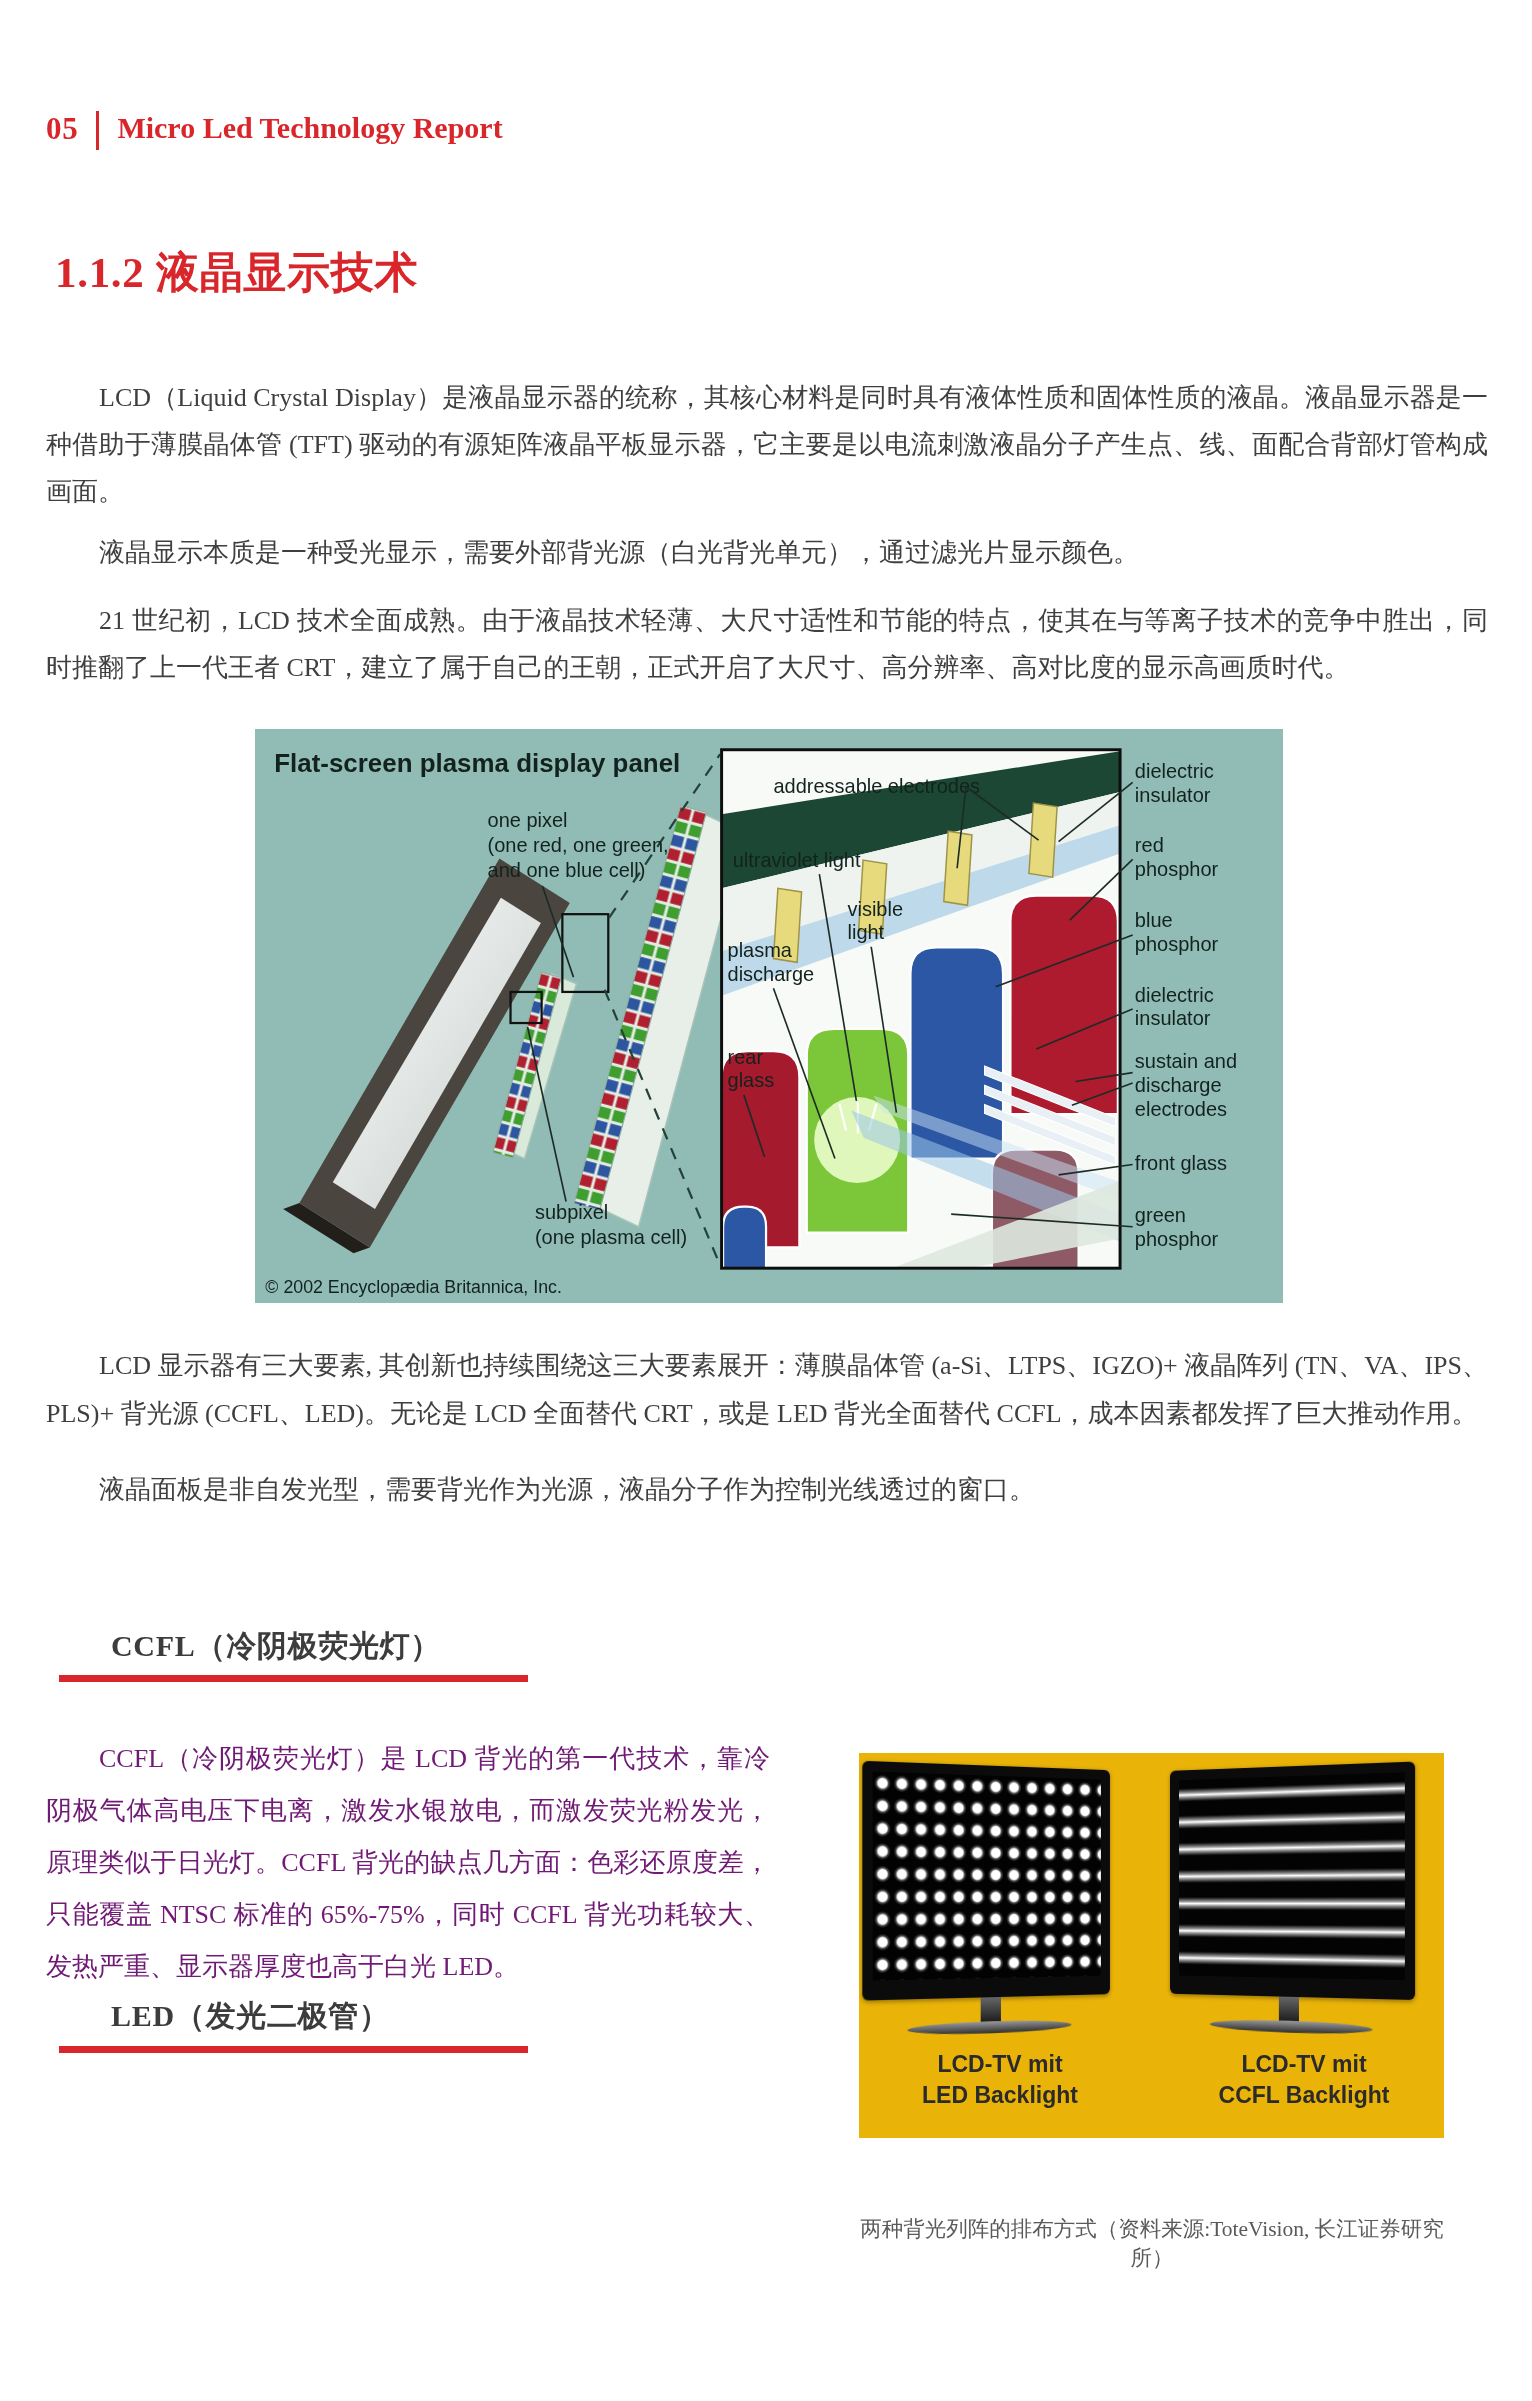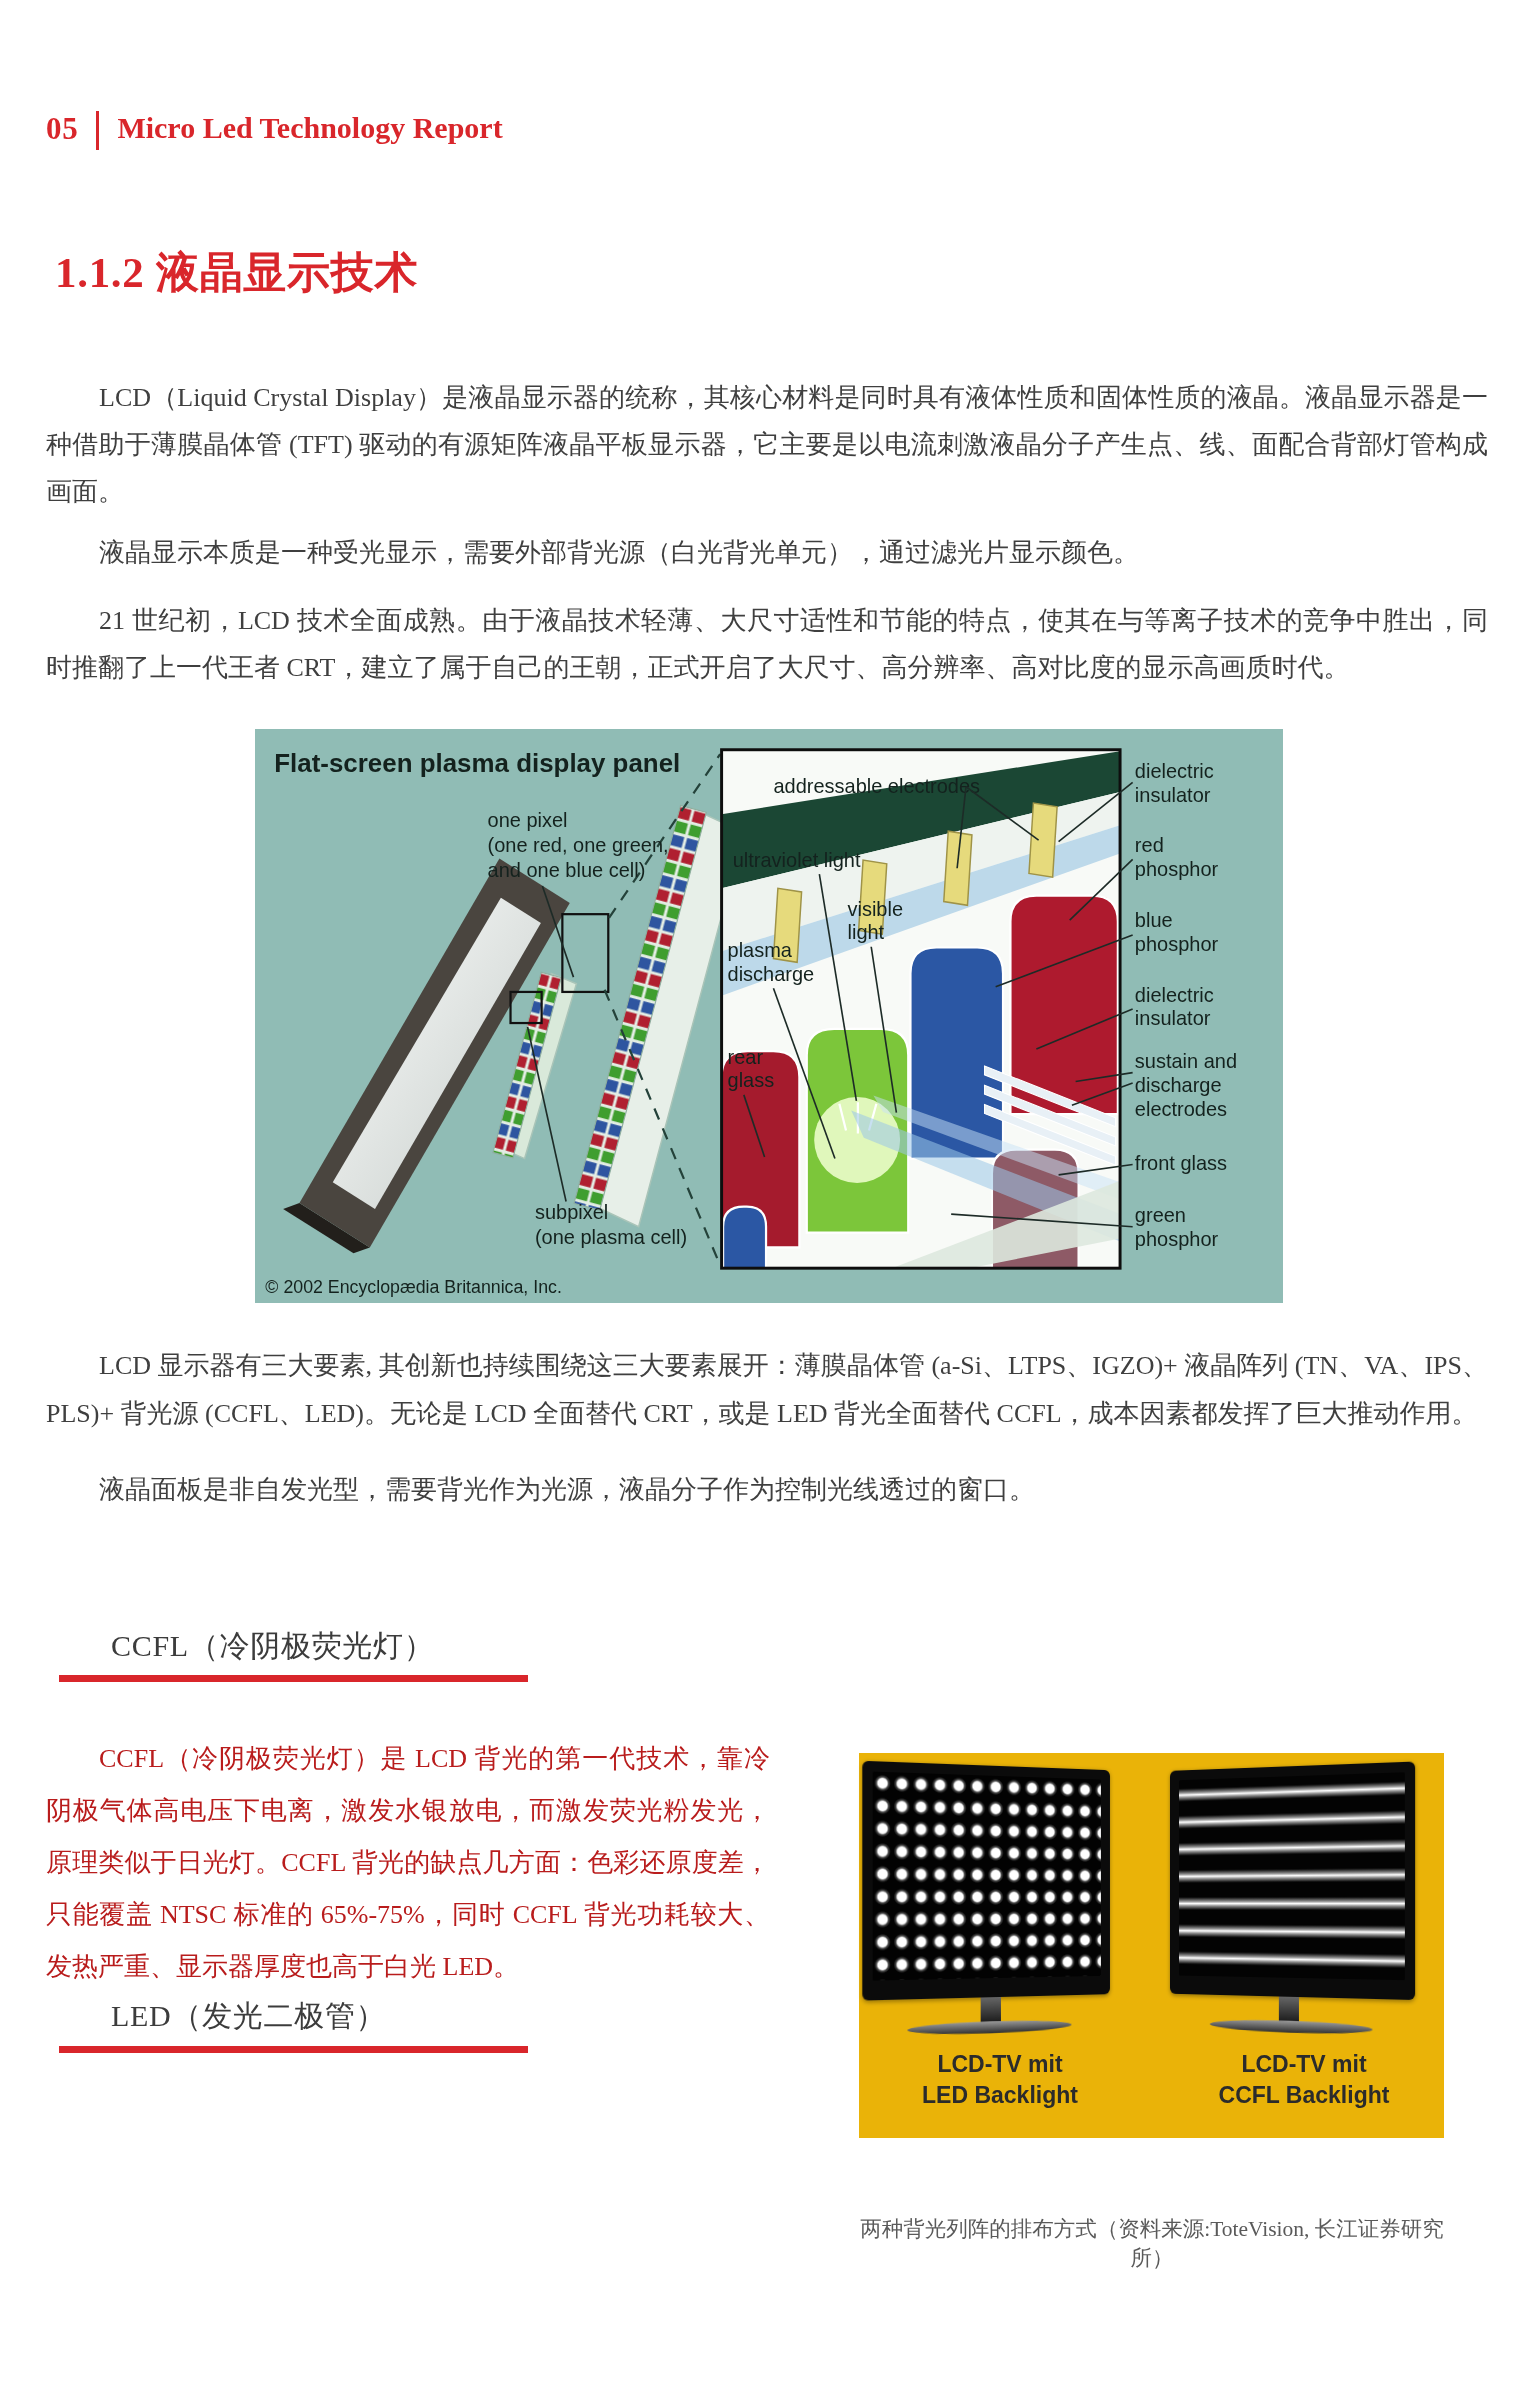--- a/index.html
+++ b/index.html
@@ -11,24 +11,24 @@
   .hdr .num{font-size:31px;letter-spacing:0.7px;}
   .hdr .bar{width:3px;height:39px;background:#d9262b;margin:0 18px;}
   .hdr .ttl{font-size:30px;}
   
   .h1{left:55px;top:244px;font-size:43px;font-weight:bold;color:#d9262b;letter-spacing:0.7px;}
   
   .para{left:46px;width:1442px;font-size:26px;line-height:47px;text-align:justify;
         text-indent:53px;color:#3f3f3f;}
   .p1{top:374px;} .p2{top:529px;} .p3{top:597px;} .p4{top:1342px;line-height:48px;} .p5{top:1466px;}
   .col-para{left:46px;width:724px;font-size:26px;line-height:52px;text-align:justify;
-        text-indent:53px;color:#b91c1c;}
+        text-indent:53px;color:#701a75;}
   .ccfl-body{top:1733px;} .led-body{top:2140px;}
   
-  .subhead{left:111px;font-size:30px;font-weight:normal;color:#3c3c3c;letter-spacing:0.7px;}
+  .subhead{left:111px;font-size:30px;font-weight:bold;color:#3c3c3c;letter-spacing:0.7px;}
   .ccfl-head{top:1626px;} .led-head{top:1996px;}
   .redbar{left:59px;width:469px;height:6.7px;background:#d9262b;}
   .ccfl-bar{top:1675px;} .led-bar{top:2046px;}
   
   .plasma{left:255px;top:729px;width:1028px;height:574px;}
   .figtext{font-family:"Liberation Sans","DejaVu Sans",sans-serif;fill:#14221e;}
   .figtitle{font-size:35px;font-weight:bold;}
   .lab{font-size:27px;}
   .copyr{font-size:24px;}
   .leader{stroke:#1d2b27;stroke-width:2.2;fill:none;}

